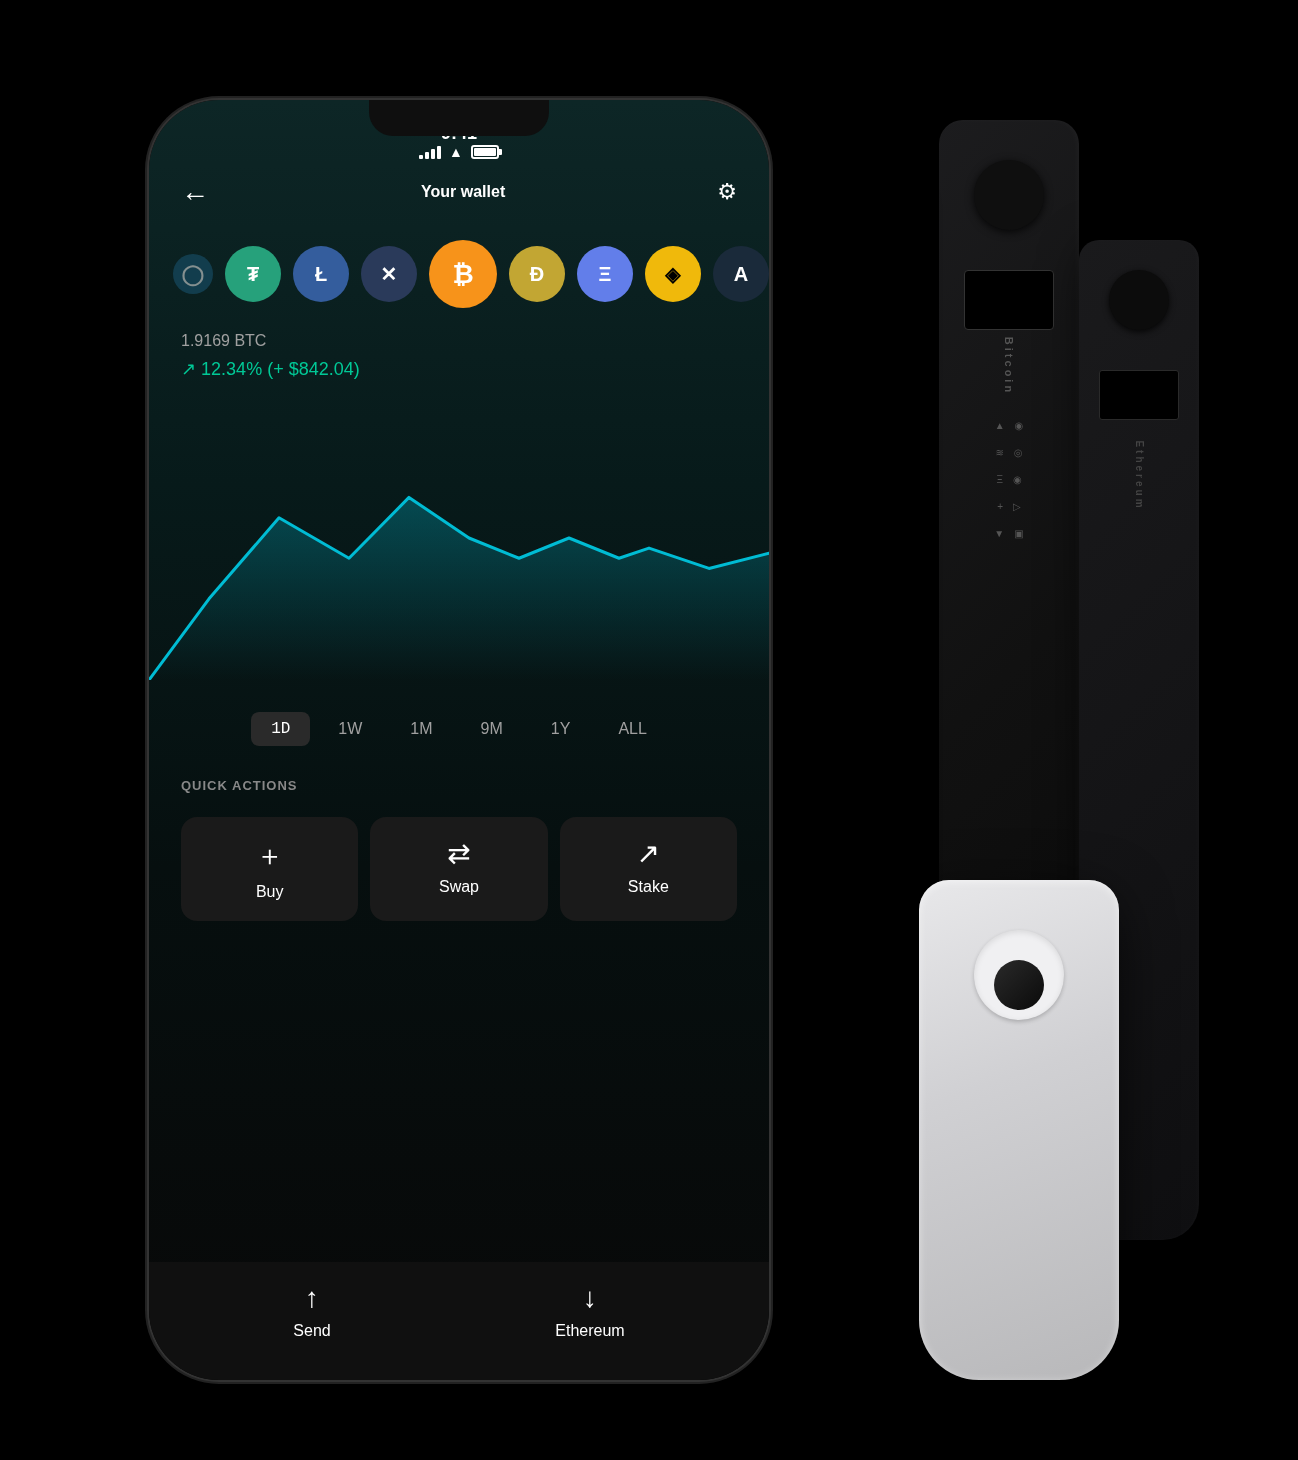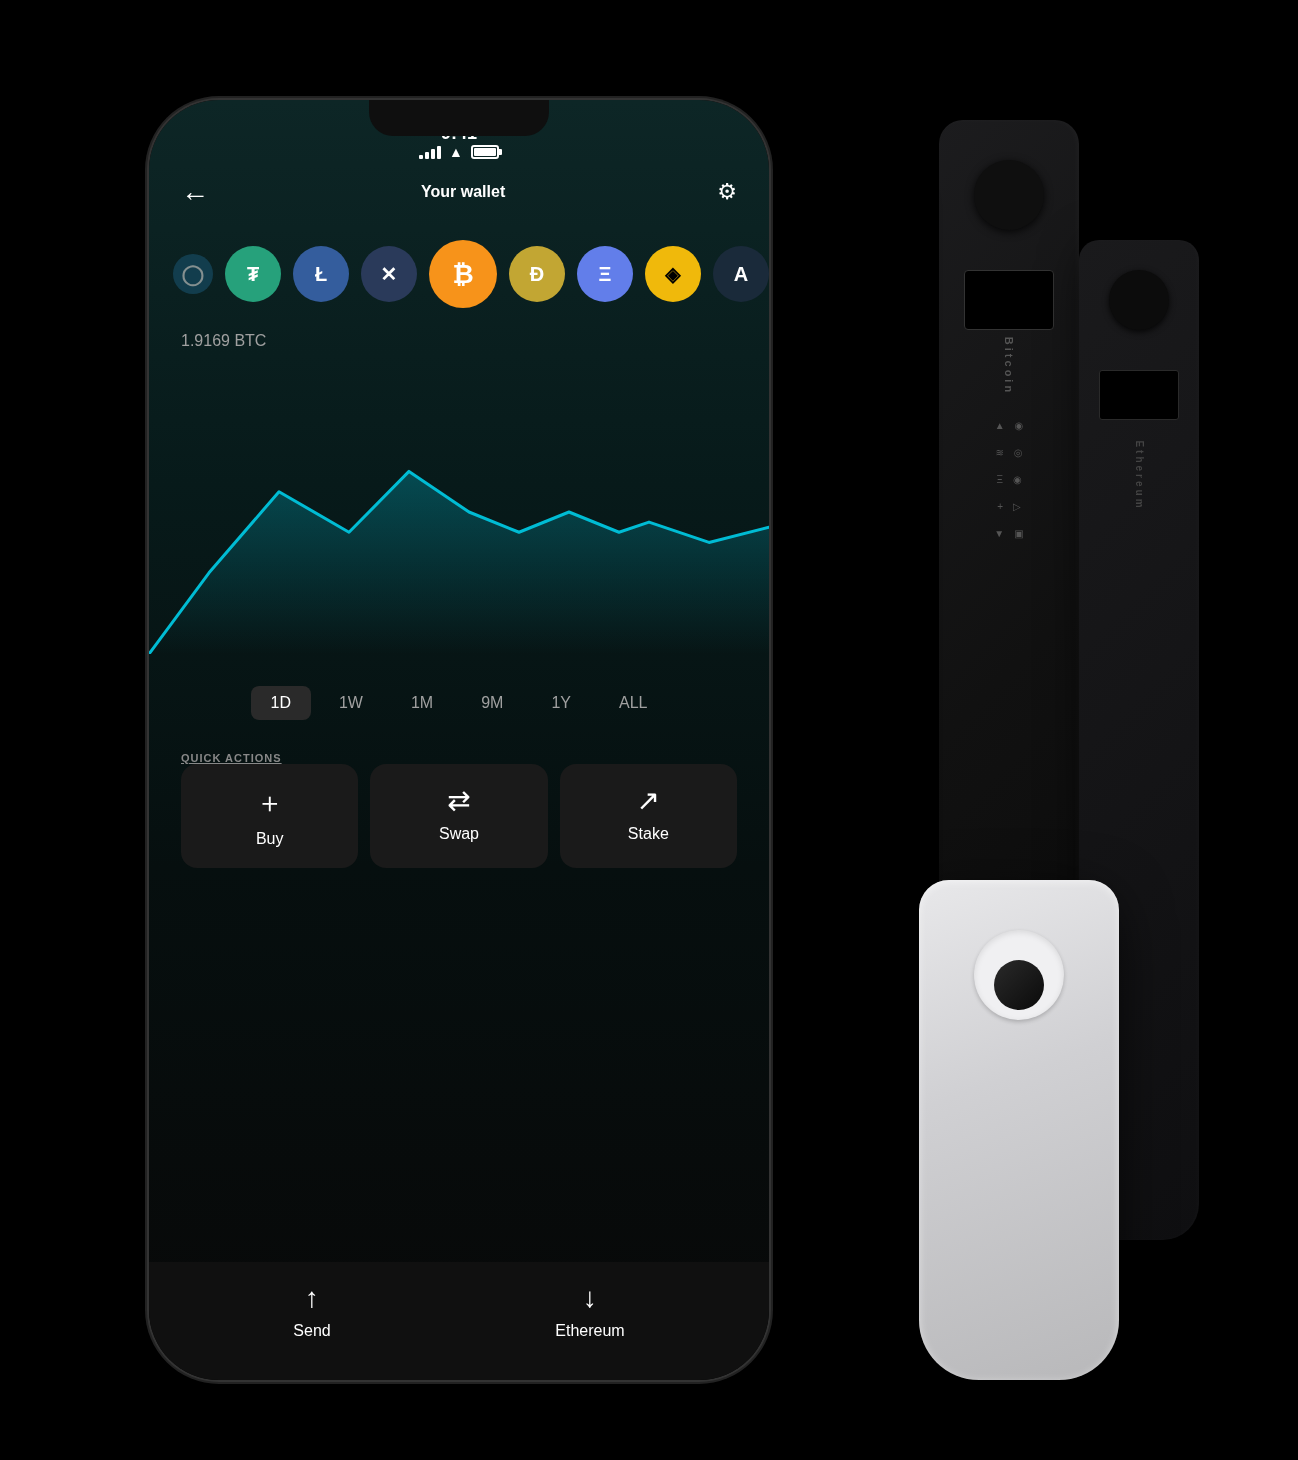--- a/index.html
+++ b/index.html
@@ -284,35 +284,35 @@
       font-weight: 500;
       cursor: pointer;
       color: #a0a0a0;
       background: transparent;
       border: none;
     }
 
     .time-btn.active {
       background: #2a2a2a;
       color: #fff;
+      font-family: Liberation Mono, monospace;
     }
 
     
     .quick-actions-section {
       padding: 16px 32px;
       flex-shrink: 0;
     }
 
     .quick-actions-label {
       color: #888;
-      font-size: 11px;
+      font-size: 13px;
       font-weight: 600;
       letter-spacing: 1px;
-      margin-bottom: 0;
-      text-decoration: underline;
+      margin-bottom: 24px;
     }
 
     .quick-actions-grid {
       display: grid;
       grid-template-columns: repeat(3, 1fr);
       gap: 12px;
     }
 
     .quick-action-btn {
       background: #1a1a1a;
@@ -576,20 +576,21 @@
         <div class="coin-icon" style="background:#2a3a5a;">✕</div>
         <div class="coin-icon active" style="background:#f7931a;">₿</div>
         <div class="coin-icon" style="background:#c2a633;">Ð</div>
         <div class="coin-icon" style="background:#627eea;">Ξ</div>
         <div class="coin-icon" style="background:#f0b90b; color:#000;">◈</div>
         <div class="coin-icon" style="background:#1a2a3a;">A</div>
       </div>
 
       <div class="price-section">
         <div class="price-label">1.9169 BTC</div>
+        <div class="price-change">↗ 12.34% (+ $842.04)</div>
       </div>
 
       <div class="chart-area">
         <svg class="chart-svg" viewBox="0 0 620 280" preserveAspectRatio="none">
           <defs>
             <linearGradient id="chartGrad" x1="0" y1="0" x2="0" y2="1">
               <stop offset="0%" stop-color="#00bcd4" stop-opacity="0.3"></stop>
               <stop offset="100%" stop-color="#00bcd4" stop-opacity="0"></stop>
             </linearGradient>
           </defs>

